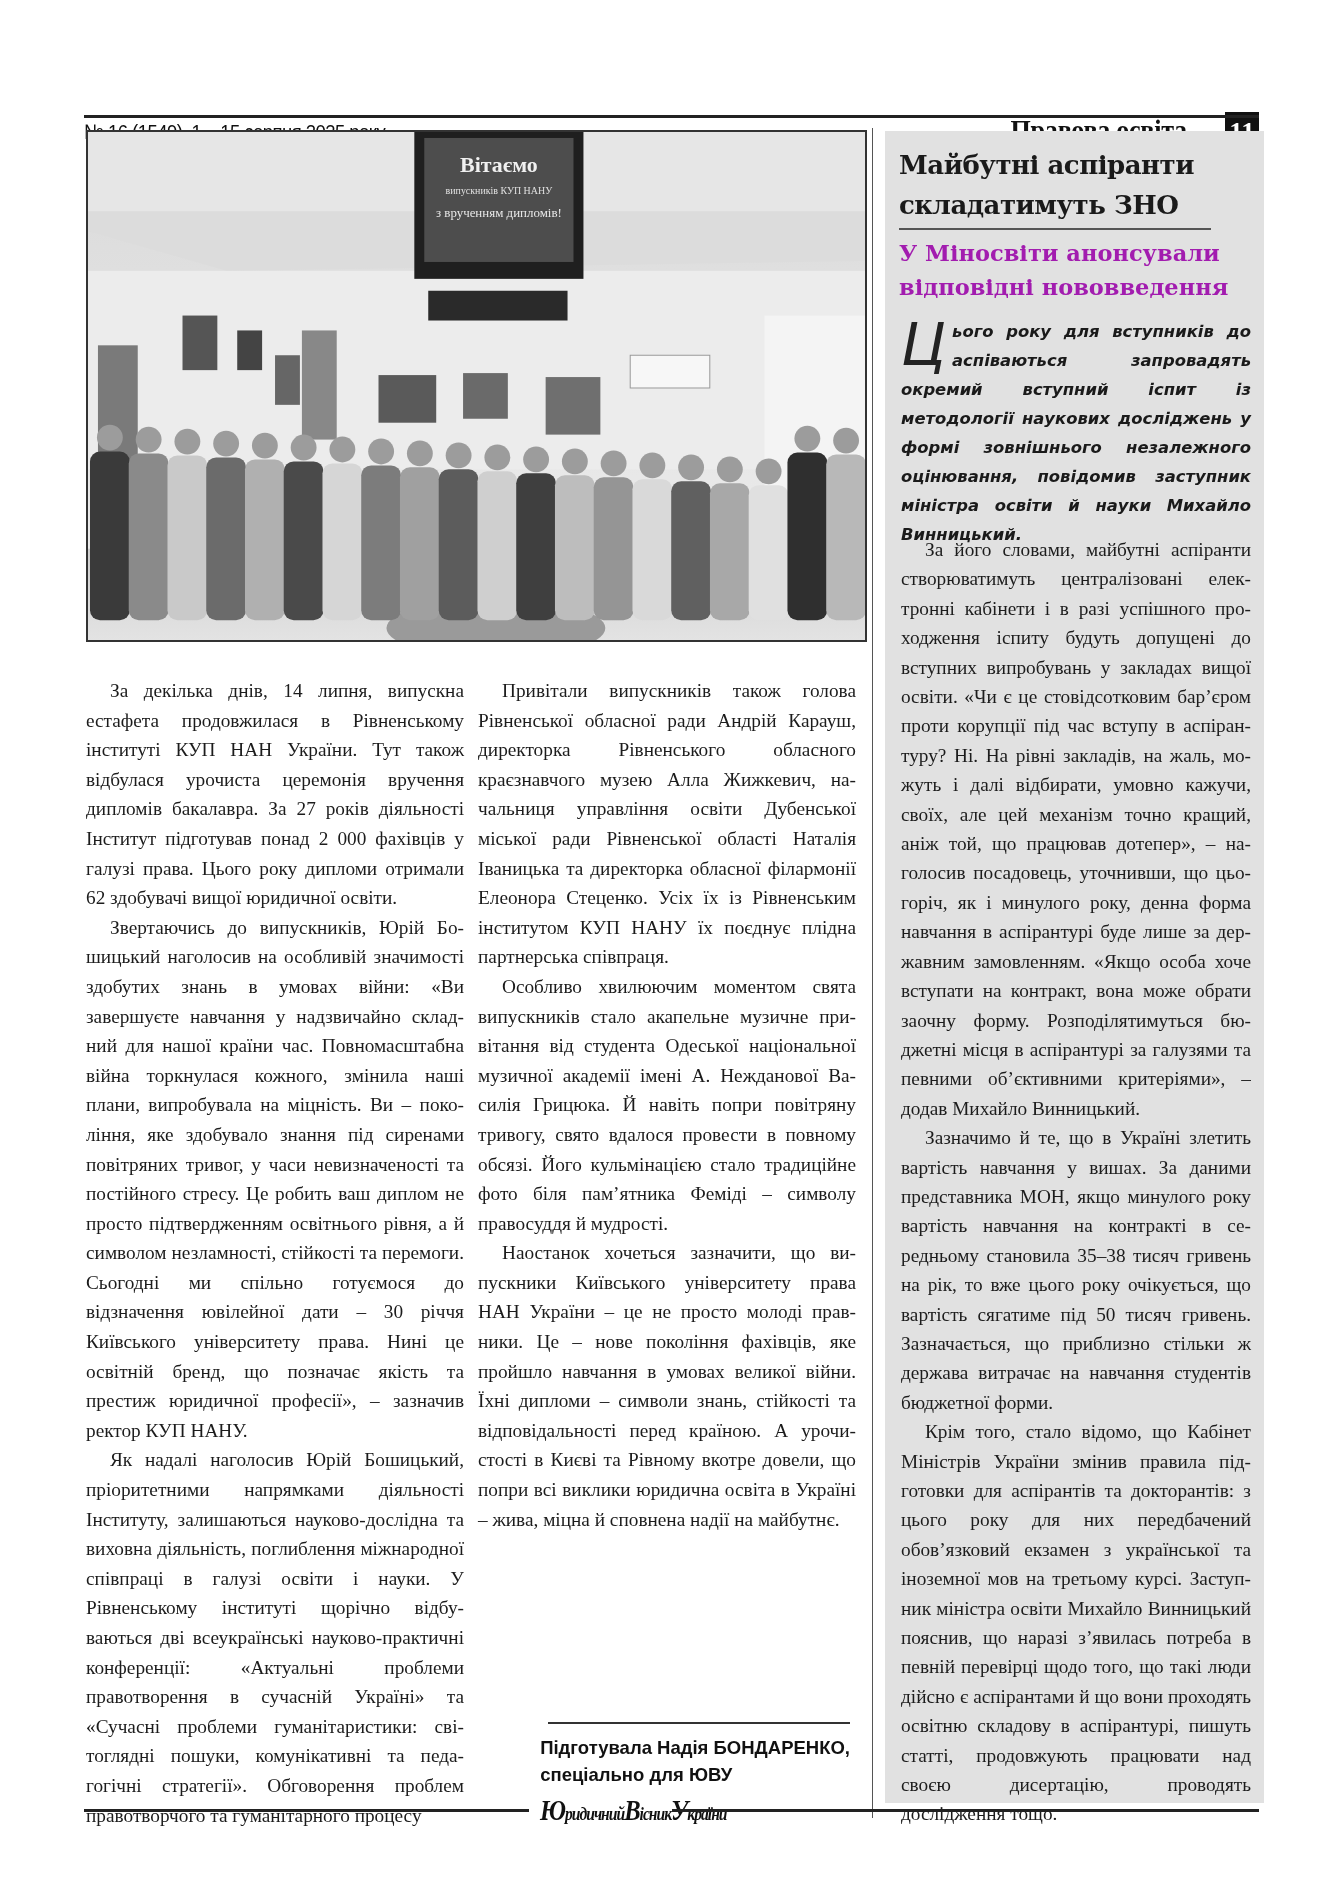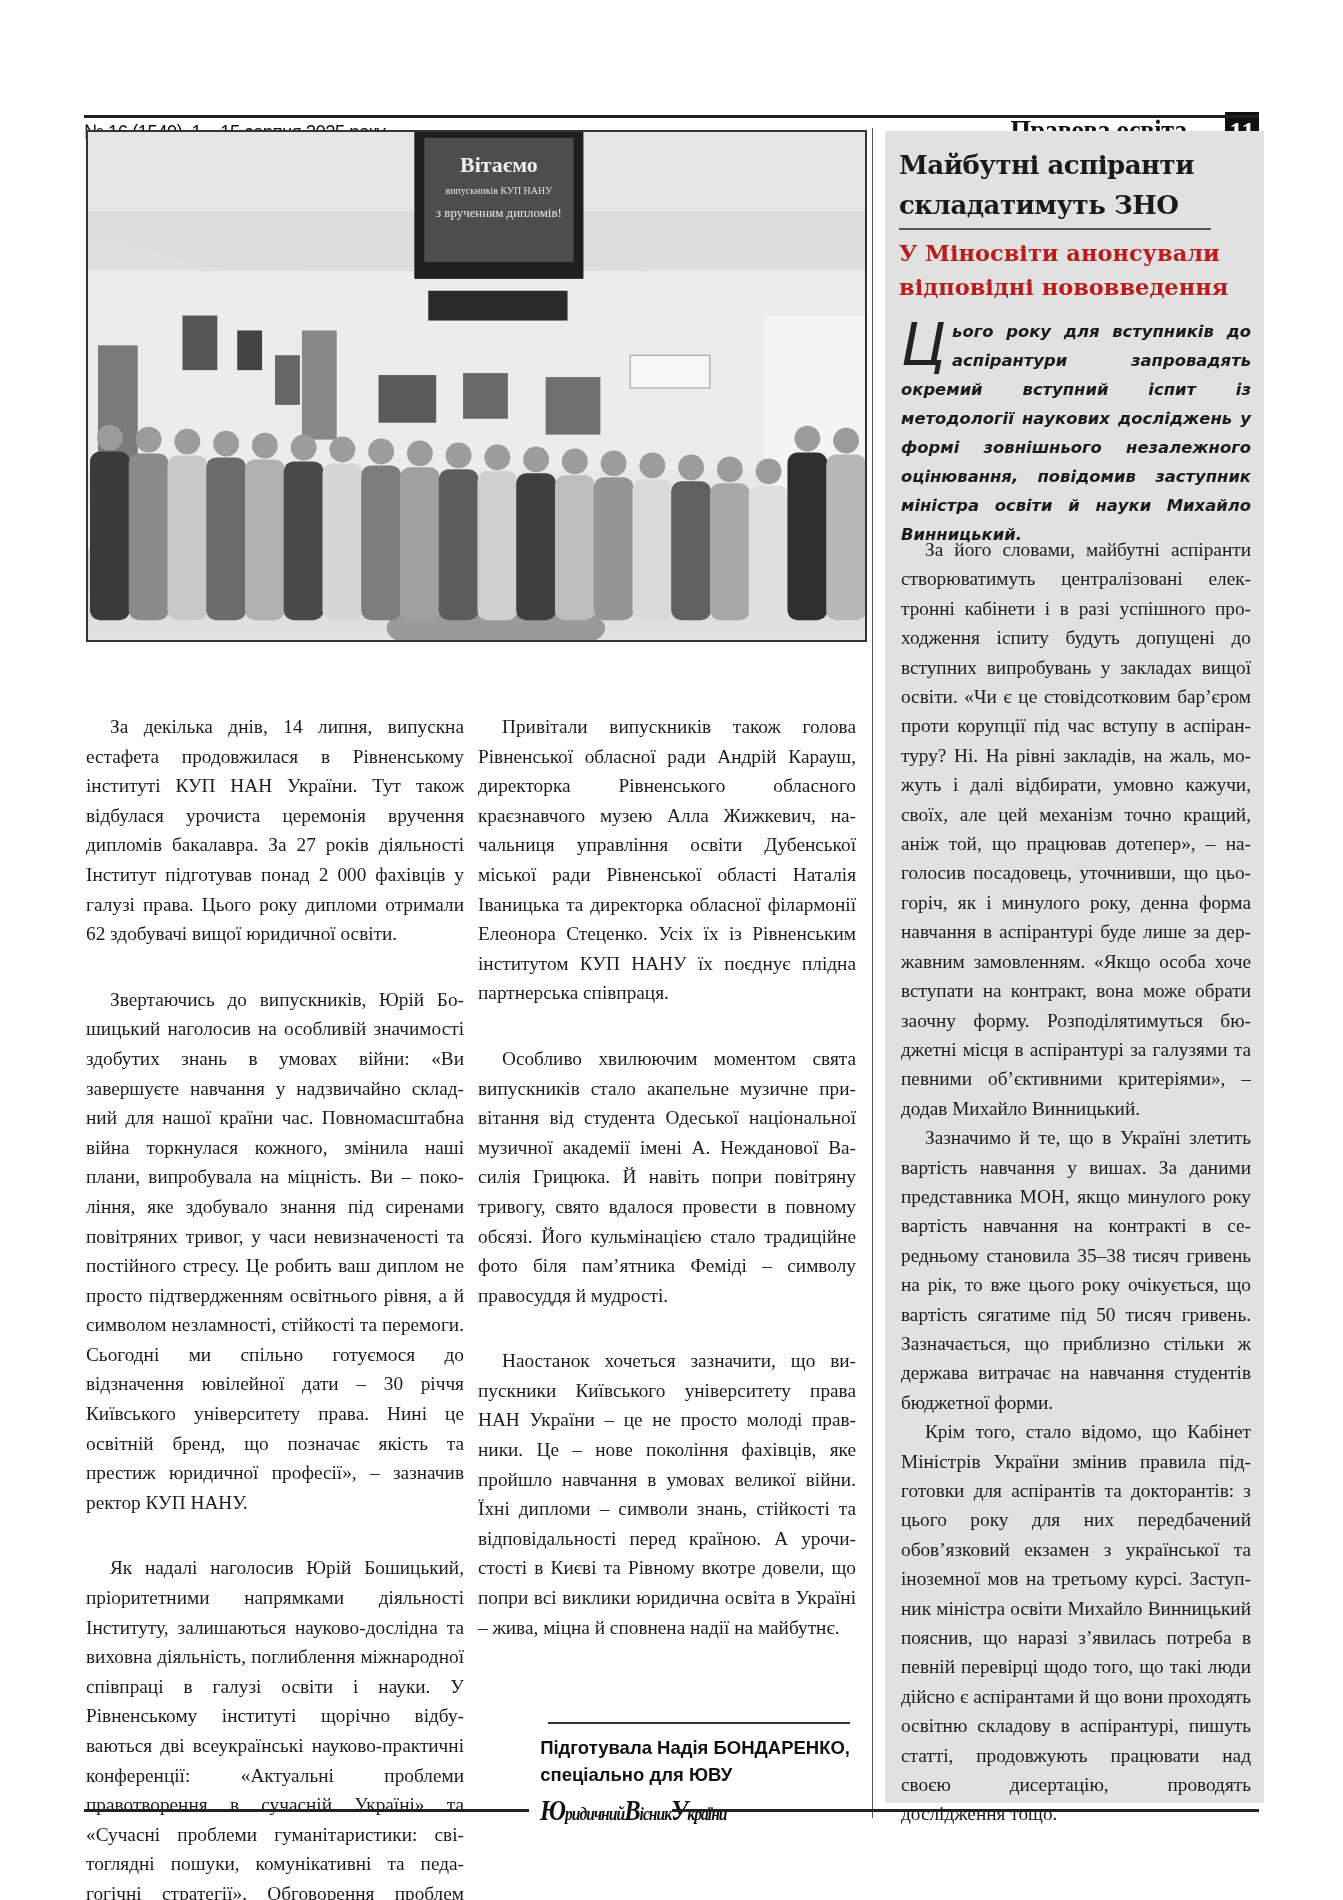--- a/index.html
+++ b/index.html
@@ -13,32 +13,32 @@
   .header-rule { position: absolute; left: 84px; top: 115px; width: 1175px; height: 3px; background: #222; }
 
   
   .photo { position: absolute; left: 86px; top: 130px; width: 781px; height: 512px; border: 2px solid #333; overflow: hidden; background: #eab308; }
   .photo svg { display: block; width: 100%; height: 100%; }
 
   .col-divider { position: absolute; left: 872px; top: 128px; width: 1px; height: 1690px; background: #555; }
 
   
   .col { position: absolute; font-size: 19.3px; line-height: 29.6px; text-align: justify; hyphens: manual; color: #1c1c1c; }
-  .col p { text-indent: 24px; margin-top: 36px; }
+  .col p { text-indent: 24px; }
   .col-1 { left: 86px; top: 676px; width: 378px; }
   .col-2 { left: 478px; top: 676px; width: 378px; }
 
   .byline-rule { position: absolute; left: 548px; top: 1722px; width: 302px; height: 2px; background: #333; }
   .byline { position: absolute; right: 493px; top: 1734px; text-align: left; font-family: "Liberation Sans", sans-serif; font-weight: bold; font-size: 18.5px; line-height: 27px; color: #111; }
 
   
   .sidebar { position: absolute; left: 885px; top: 131px; width: 379px; height: 1672px; background: #e1e1e1; }
   .sb-title { position: absolute; left: 14px; top: 14px; width: 350px; font-family: "DejaVu Serif", serif; font-weight: bold; font-size: 26px; line-height: 40px; color: #1a1a1a; letter-spacing: -0.5px; }
   .sb-rule { position: absolute; left: 14px; top: 97px; width: 312px; height: 2px; background: #555; }
-  .sb-subtitle { position: absolute; left: 14px; top: 105px; width: 350px; font-family: "DejaVu Serif", serif; font-weight: bold; font-size: 22.5px; line-height: 34px; color: #b91c1c; }
+  .sb-subtitle { position: absolute; left: 14px; top: 105px; width: 350px; font-family: "DejaVu Serif", serif; font-weight: bold; font-size: 22.5px; line-height: 34px; color: #a21caf; }
   .sb-lead { position: absolute; left: 16px; top: 186px; width: 350px; font-family: "DejaVu Sans", sans-serif; font-style: italic; font-weight: bold; font-size: 16.4px; line-height: 29px; text-align: justify; color: #1a1a1a; }
   .dropcap { float: left; font-family: "DejaVu Sans", sans-serif; font-style: italic; font-weight: normal; font-size: 58px; line-height: 52px; margin: 2px 6px 0 0; color: #222; }
   .sb-body { position: absolute; left: 16px; top: 404px; width: 350px; font-size: 19.3px; line-height: 29.4px; text-align: justify; color: #1c1c1c; }
   .sb-body p { text-indent: 24px; }
 
   
   .footer-rule-left { position: absolute; left: 84px; top: 1809px; width: 445px; height: 3px; background: #222; }
   .footer-rule-right { position: absolute; left: 672px; top: 1809px; width: 587px; height: 3px; background: #222; }
   .footer-logo { position: absolute; left: 540px; top: 1793px; height: 36px; font-family: "Liberation Serif", serif; font-weight: bold; font-style: italic; font-size: 19px; letter-spacing: -1.2px; color: #111; transform: scaleX(0.82); transform-origin: left center; white-space: nowrap; }
   .footer-logo .big { font-size: 30px; }
@@ -159,21 +159,21 @@
 <div class="byline">
   <div>Підготувала Надія БОНДАРЕНКО,</div>
   <div>спеціально для ЮВУ</div>
 </div>
 
 <div class="sidebar">
   <div class="sb-title">Майбутні аспіранти складатимуть ЗНО</div>
   <div class="sb-rule"></div>
   <div class="sb-subtitle">У Міносвіти анонсували відповідні нововведення</div>
   <div class="sb-lead">
-    <span class="dropcap">Ц</span><span>ього року для вступників до аспі­рантури запровадять окремий вступний іспит із методології науко­вих досліджень у формі зовнішнього незалежного оцінювання, повідомив заступник міністра освіти й науки Михайло Винницький.</span>
+    <span class="dropcap">Ц</span><span>ього року для вступників до аспі­ваються запровадять окремий вступний іспит із методології науко­вих досліджень у формі зовнішнього незалежного оцінювання, повідомив заступник міністра освіти й науки Михайло Винницький.</span>
   </div>
   <div class="sb-body">
     <p>За його словами, майбутні аспіранти створюватимуть централізовані елек­тронні кабінети і в разі успішного про­ходження іспиту будуть допущені до вступних випробувань у закладах вищої освіти. «Чи є це стовідсотковим бар’єром проти корупції під час вступу в аспіран­туру? Ні. На рівні закладів, на жаль, мо­жуть і далі відбирати, умовно кажучи, своїх, але цей механізм точно кращий, аніж той, що працював дотепер», – на­голосив посадовець, уточнивши, що цьо­горіч, як і минулого року, денна форма навчання в аспірантурі буде лише за дер­жавним замовленням. «Якщо особа хоче вступати на контракт, вона може обра­ти заочну форму. Розподілятимуться бю­джетні місця в аспірантурі за галузями та певними об’єктивними критеріями», – додав Михайло Винницький.</p>
     <p>Зазначимо й те, що в Україні злетить вартість навчання у вишах. За даними представника МОН, якщо минулого ро­ку вартість навчання на контракті в се­редньому становила 35–38 тисяч гривень на рік, то вже цього року очікується, що вартість сягатиме під 50 тисяч гривень. Зазначається, що приблизно стільки ж держава витрачає на навчання студен­тів бюджетної форми.</p>
     <p>Крім того, стало відомо, що Кабінет Міністрів України змінив правила під­готовки для аспірантів та докторан­тів: з цього року для них передбачений обов’язковий екзамен з української та іноземної мов на третьому курсі. Заступ­ник міністра освіти Михайло Винниць­кий пояснив, що наразі з’явилась потре­ба в певній перевірці щодо того, що такі люди дійсно є аспірантами й що вони проходять освітню складову в аспіран­турі, пишуть статті, продовжують пра­цювати над своєю дисертацію, прово­дять дослідження тощо.</p>
   </div>
 </div>
 
 <div class="footer-rule-left"></div>
 <div class="footer-logo">

